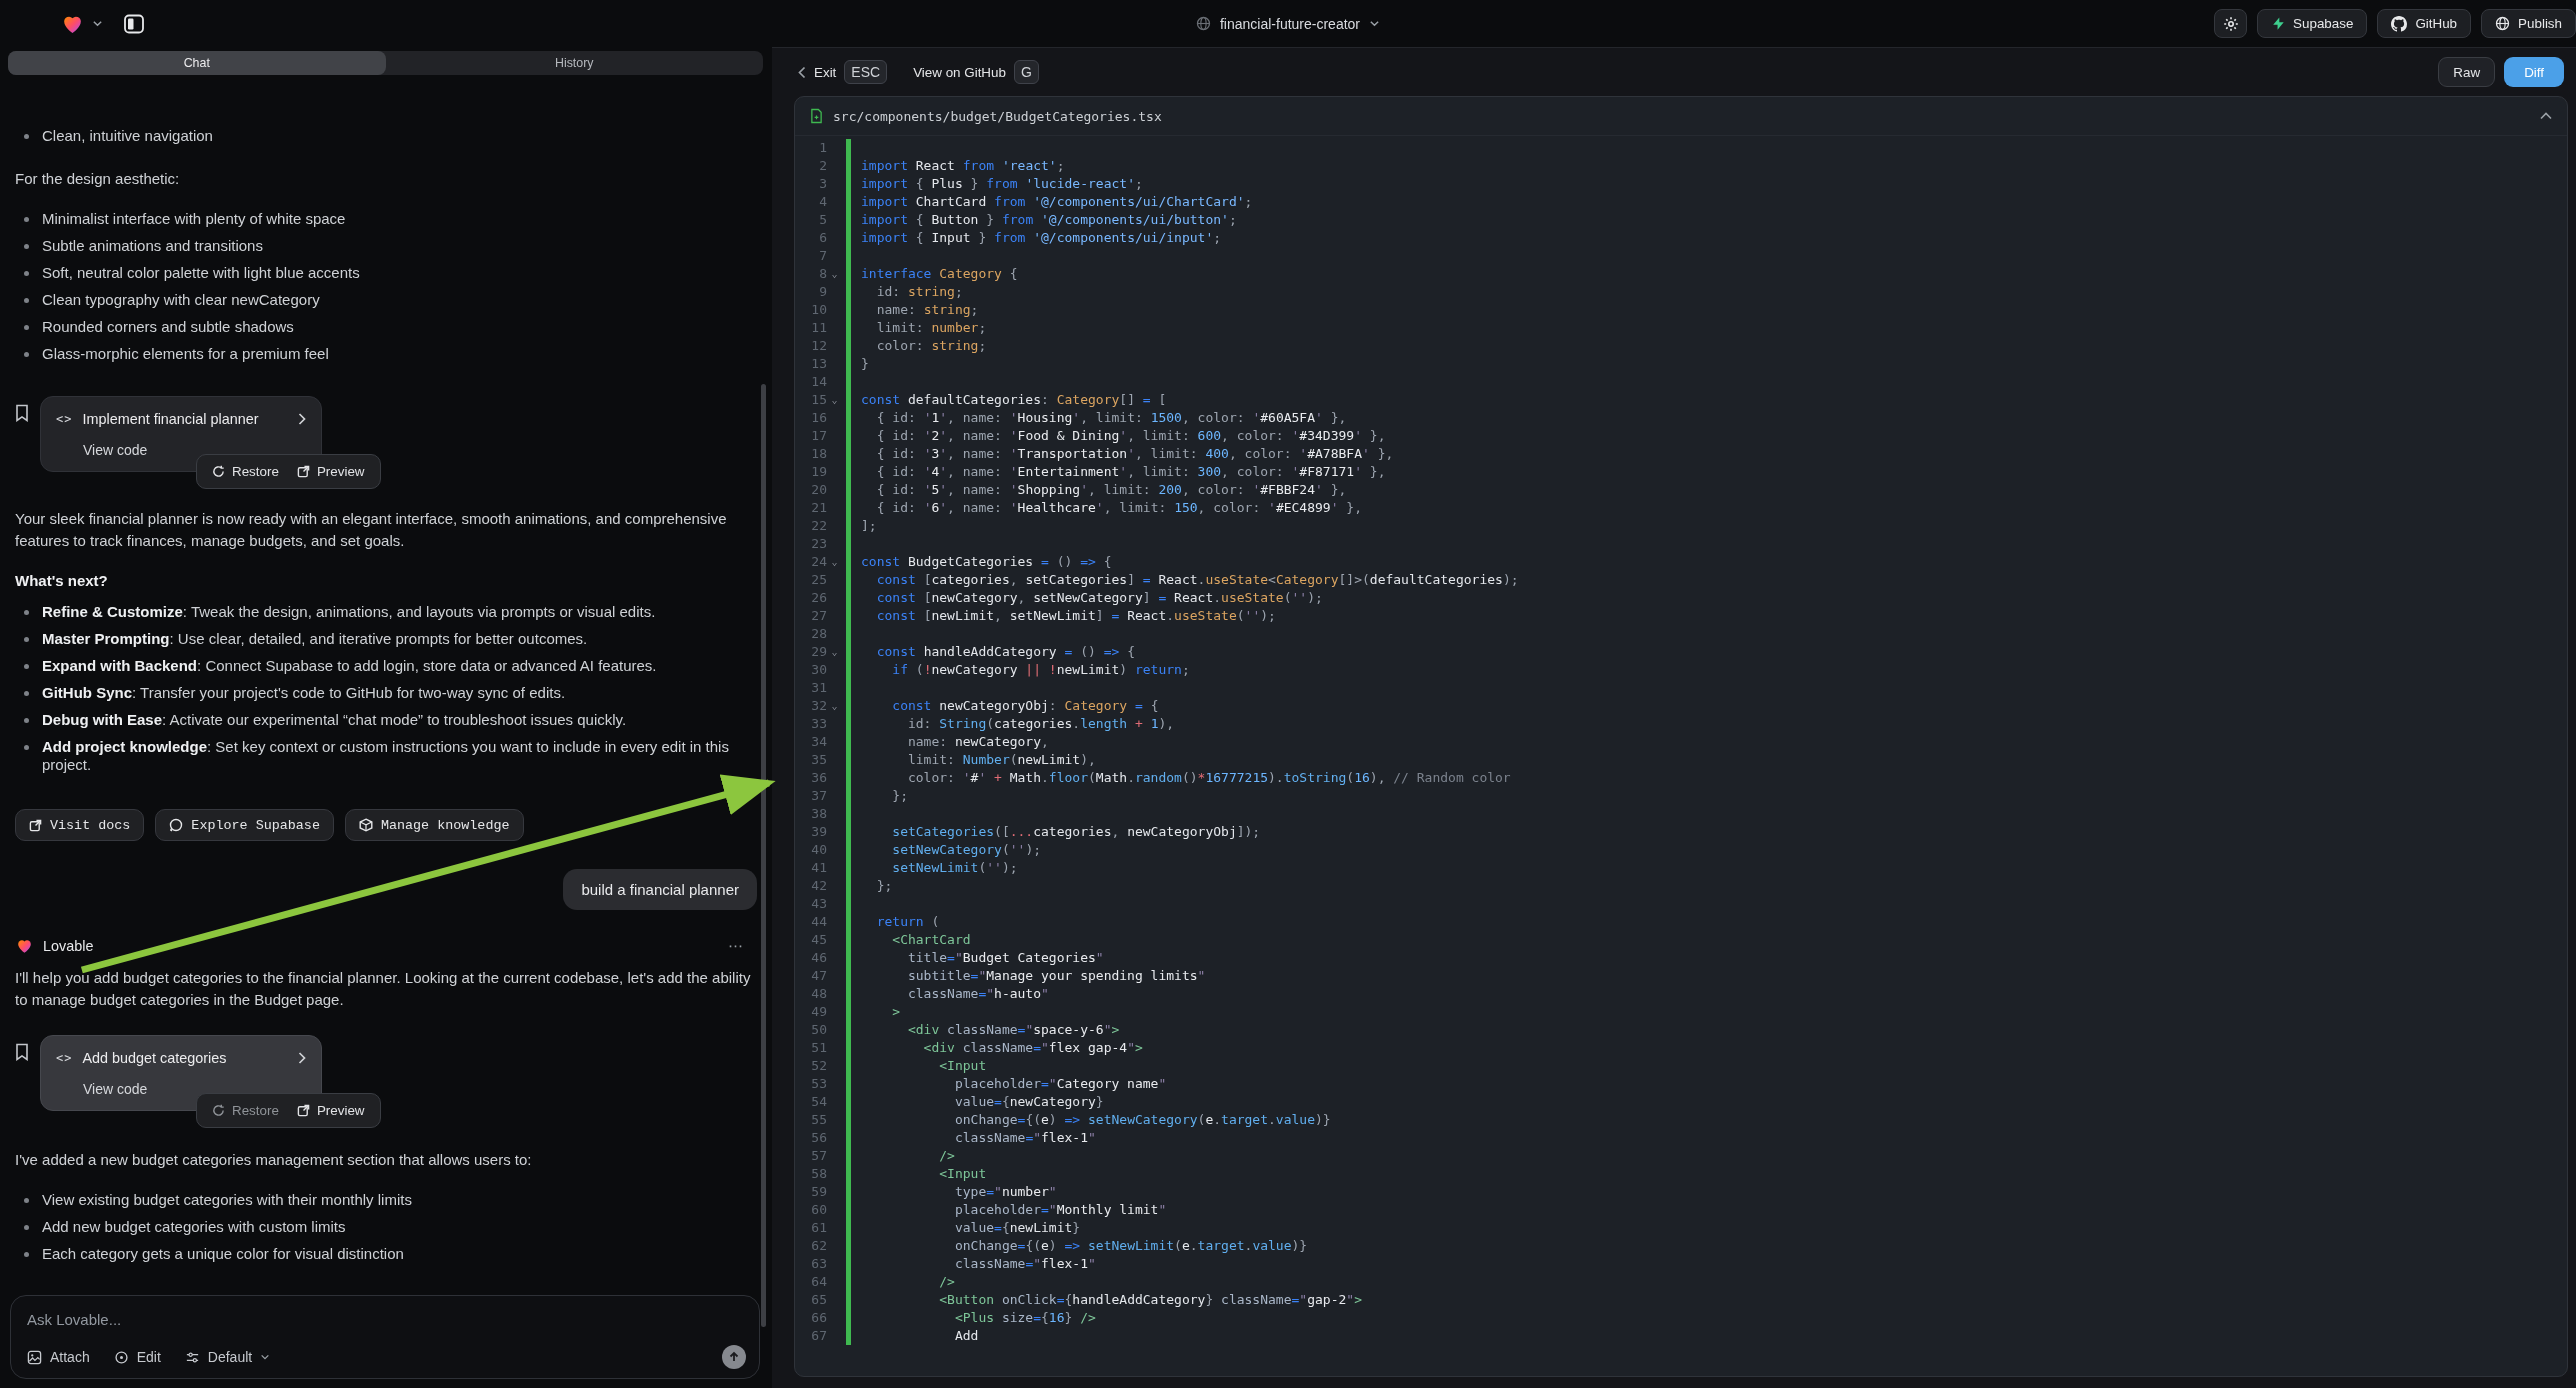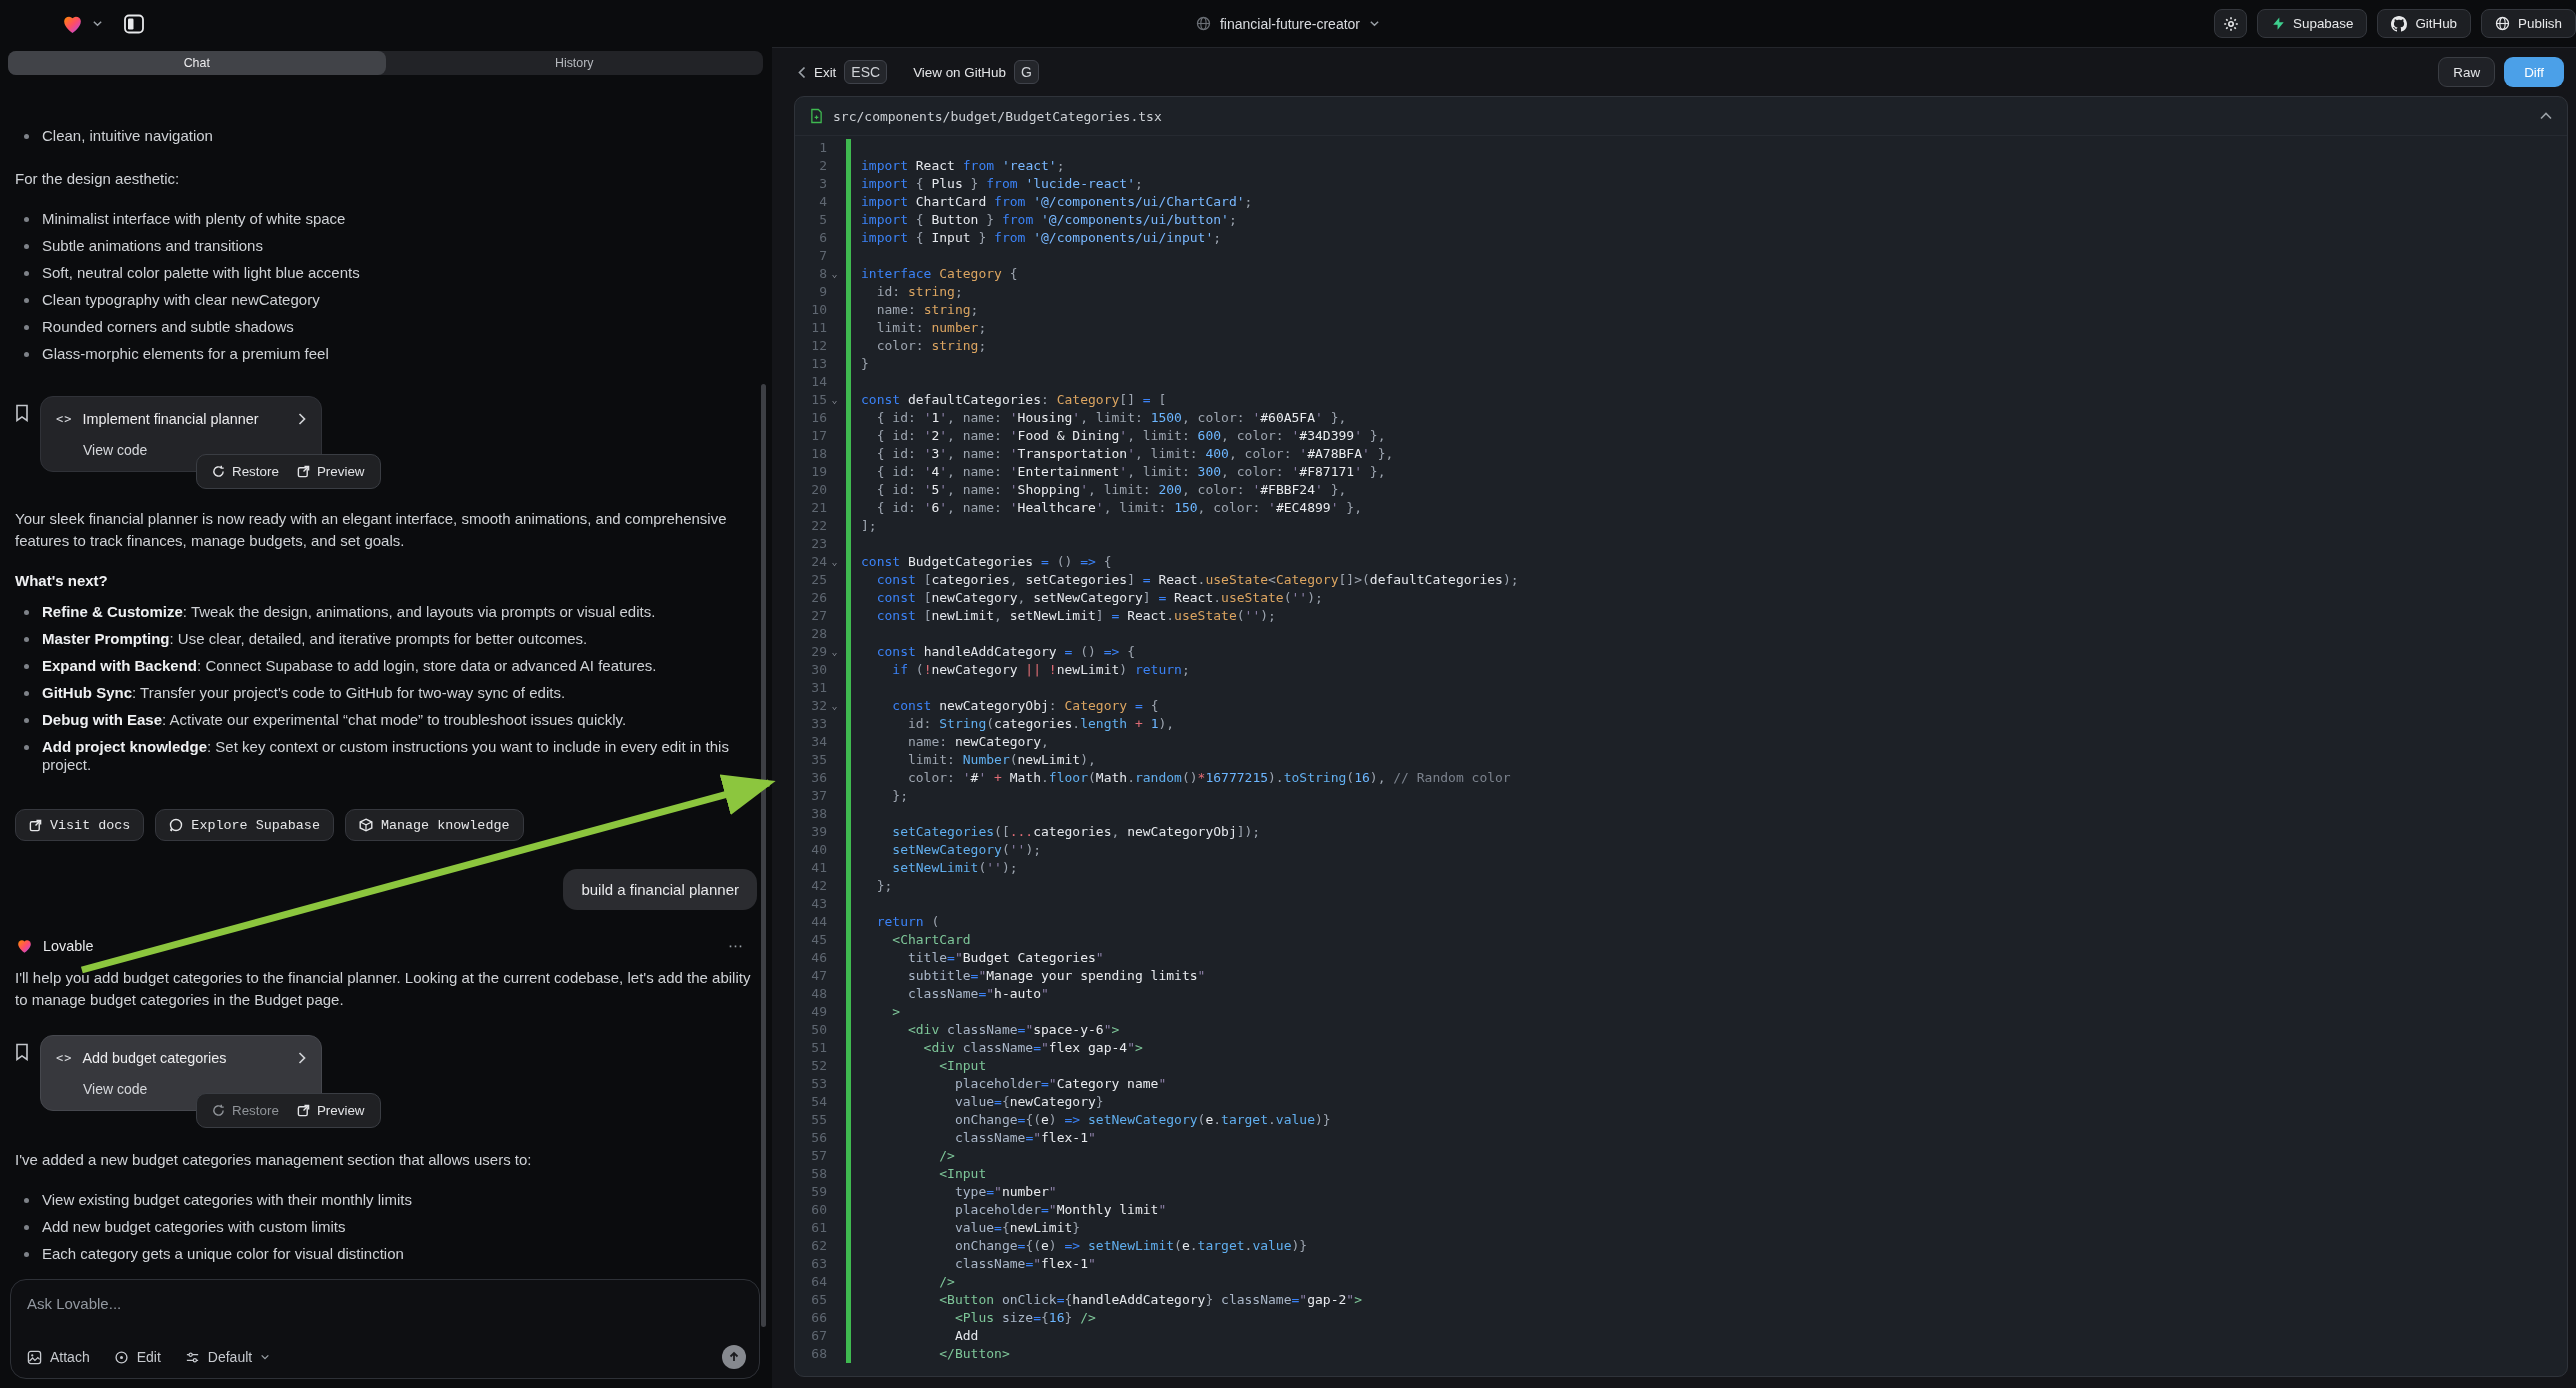--- a/index.html
+++ b/index.html
@@ -53,21 +53,21 @@
 
   .actions { display:flex; gap:11px; margin-top:26px; }
   .abtn { height:32px; background:#202124; border:1px solid #36383e; border-radius:10px; display:flex; align-items:center; gap:8px; padding:0 13px; font-size:13.4px; color:#e6e7e9; cursor:pointer;font-family:Liberation Mono, monospace; }
 
   .chip { align-self:flex-end; background:#2b2c30; border-radius:14px; padding:12px 18px; font-size:15px; color:#e8e9eb; margin-top:28px; }
   .lovable-row { display:flex; align-items:center; gap:9px; margin-top:26px; font-size:14.4px; color:#e8e9eb; }
   .dots { margin-left:auto; color:#9aa0a6; letter-spacing:2px; font-size:15px; padding-right:12px; }
 
   .chat-sb { position:absolute; right:6px; top:337px; width:5px; height:943px; background:#3d3f44; border-radius:3px; z-index:4; }
 
-  .composer { position:absolute; left:10px; right:12px; bottom:9px; height:100px; background:#0e0f12; border:1px solid #2e3137; border-radius:16px; padding:15px 16px 10px; }
+  .composer { position:absolute; left:10px; right:12px; bottom:9px; height:84px; background:#0e0f12; border:1px solid #2e3137; border-radius:16px; padding:15px 16px 10px; }
   .placeholder { font-size:15px; color:#9298a0; }
   .composer-row { position:absolute; left:16px; right:13px; bottom:9px; display:flex; align-items:center; gap:24px; font-size:14px; color:#c6c9ce; }
   .citem { display:flex; align-items:center; gap:8px; cursor:pointer; }
   .send { margin-left:auto; width:24px; height:24px; border-radius:50%; background:#86898f; display:flex; align-items:center; justify-content:center; cursor:pointer; }
 
   .arrow-overlay { position:absolute; left:0; top:0; z-index:40; pointer-events:none; }
 
   
   .code-side { flex:1; background:#141519; border-top:1px solid #24262b; display:flex; flex-direction:column; }
   .code-toolbar { height:48px; display:flex; align-items:center; padding:0 12px 0 26px; font-size:13.4px; color:#e4e5e8; }
@@ -465,18 +465,17 @@
           <div class="cl"><span class="ln">58</span><span class="fold"></span><span class="gbar"></span><span class="lc"><span class="tk-g">          &lt;Input</span></span></div>
           <div class="cl"><span class="ln">59</span><span class="fold"></span><span class="gbar"></span><span class="lc"><span class="tk-a">            type</span><span class="tk-k">=</span><span class="tk-q">"</span><span class="tk-s">number</span><span class="tk-q">"</span></span></div>
           <div class="cl"><span class="ln">60</span><span class="fold"></span><span class="gbar"></span><span class="lc"><span class="tk-a">            placeholder</span><span class="tk-k">=</span><span class="tk-q">"</span><span class="tk-s">Monthly limit</span><span class="tk-q">"</span></span></div>
           <div class="cl"><span class="ln">61</span><span class="fold"></span><span class="gbar"></span><span class="lc"><span class="tk-a">            value</span><span class="tk-k">=</span><span class="tk-p">{</span><span class="tk-w">newLimit</span><span class="tk-p">}</span></span></div>
           <div class="cl"><span class="ln">62</span><span class="fold"></span><span class="gbar"></span><span class="lc"><span class="tk-a">            onChange</span><span class="tk-k">=</span><span class="tk-p">{(</span><span class="tk-w">e</span><span class="tk-p">) </span><span class="tk-k">=&gt; </span><span class="tk-f">setNewLimit</span><span class="tk-p">(</span><span class="tk-w">e</span><span class="tk-p">.</span><span class="tk-f">target</span><span class="tk-p">.</span><span class="tk-f">value</span><span class="tk-p">)}</span></span></div>
           <div class="cl"><span class="ln">63</span><span class="fold"></span><span class="gbar"></span><span class="lc"><span class="tk-a">            className</span><span class="tk-k">=</span><span class="tk-q">"</span><span class="tk-s">flex-1</span><span class="tk-q">"</span></span></div>
           <div class="cl"><span class="ln">64</span><span class="fold"></span><span class="gbar"></span><span class="lc"><span class="tk-g">          /&gt;</span></span></div>
           <div class="cl"><span class="ln">65</span><span class="fold"></span><span class="gbar"></span><span class="lc"><span class="tk-g">          &lt;Button </span><span class="tk-a">onClick</span><span class="tk-k">=</span><span class="tk-p">{</span><span class="tk-w">handleAddCategory</span><span class="tk-p">} </span><span class="tk-a">className</span><span class="tk-k">=</span><span class="tk-q">"</span><span class="tk-s">gap-2</span><span class="tk-q">"</span><span class="tk-g">&gt;</span></span></div>
           <div class="cl"><span class="ln">66</span><span class="fold"></span><span class="gbar"></span><span class="lc"><span class="tk-g">            &lt;Plus </span><span class="tk-a">size</span><span class="tk-k">=</span><span class="tk-p">{</span><span class="tk-n">16</span><span class="tk-p">} </span><span class="tk-g">/&gt;</span></span></div>
           <div class="cl"><span class="ln">67</span><span class="fold"></span><span class="gbar"></span><span class="lc"><span class="tk-w">            Add</span></span></div>
-          <div class="cl"><span class="ln">68</span><span class="fold"></span><span class="gbar"></span><span class="lc"><span class="tk-g">          &lt;/Button&gt;</span></span></div>
         </div>
     </div>
   </section>
 </div>
 
 
 </body></html>

